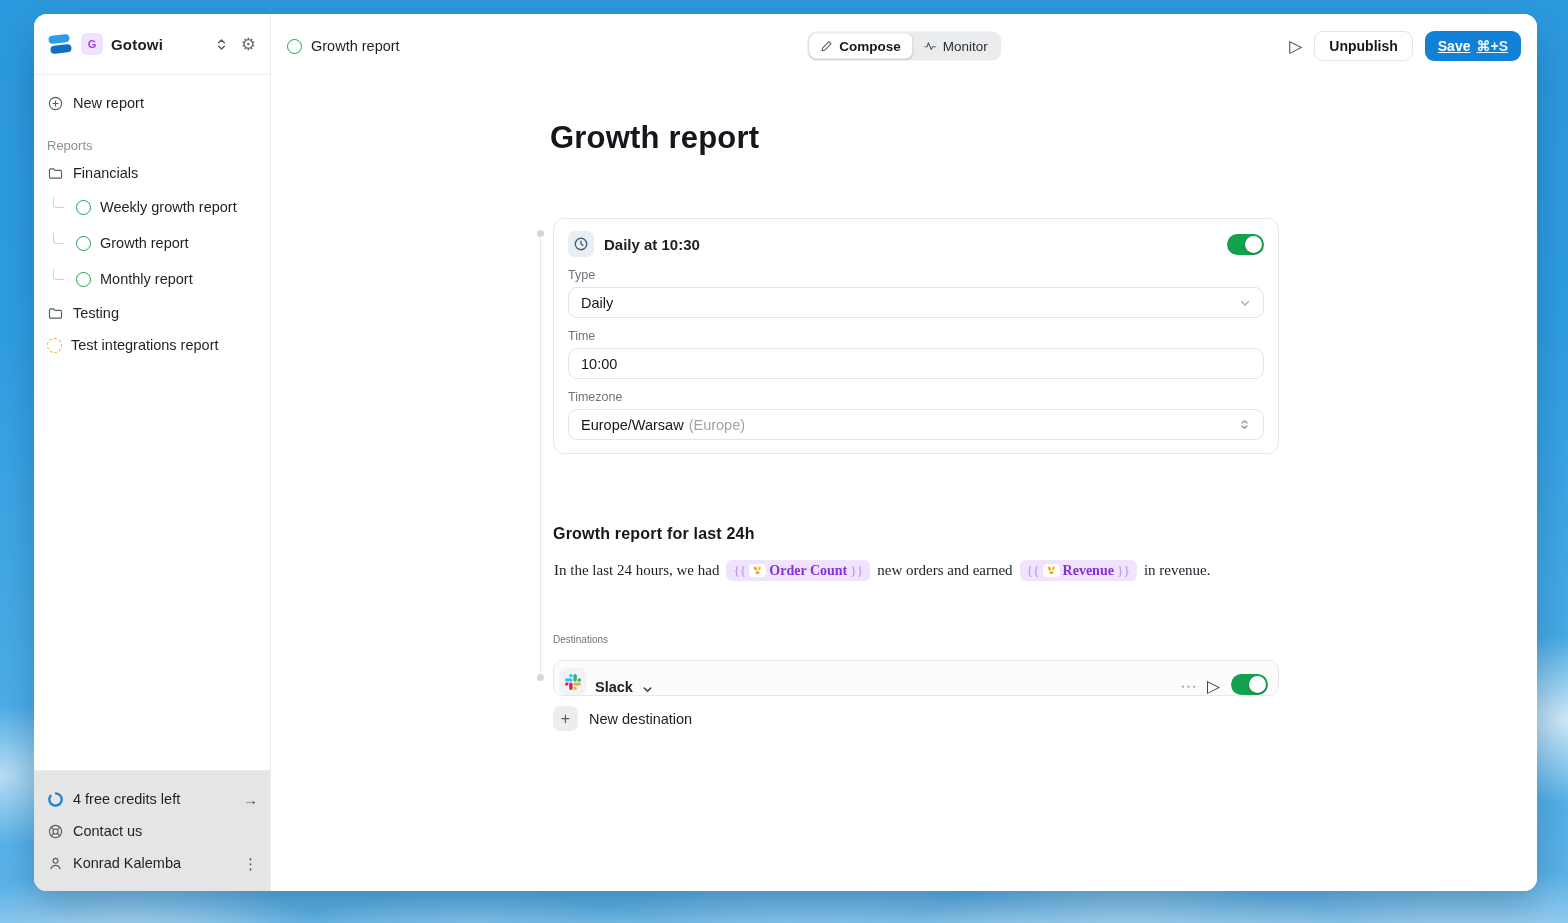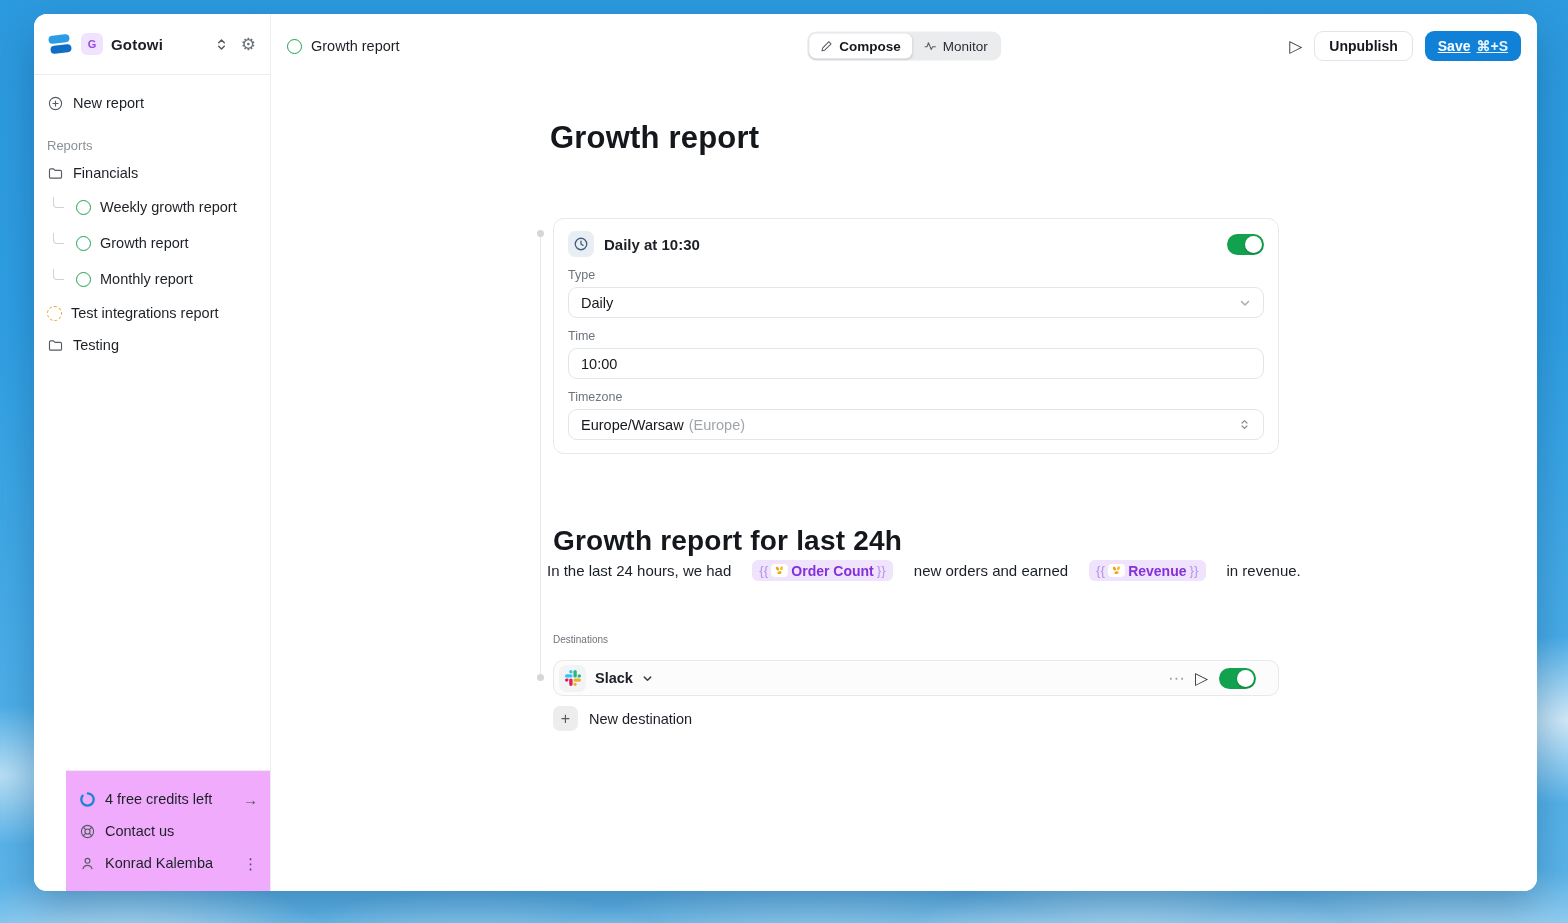--- a/index.html
+++ b/index.html
@@ -35,21 +35,21 @@
 
   .side-nav { padding:12px 12px 0 13px; }
   .nav-row { height:32px; display:flex; align-items:center; gap:9px; font-size:14.5px; font-weight:500; color:#1d2127; cursor:pointer; border-radius:7px; }
   .section-label { margin-top:14px; height:24px; display:flex; align-items:center; font-size:13px; color:#8a9097; font-weight:500; }
   .tree-row { height:32px; display:flex; align-items:center; gap:9px; font-size:14.5px; font-weight:500; color:#1d2127; cursor:pointer; }
   .tree-child { height:36px; padding-left:4px; }
   .elbow { width:11px; height:11px; border-left:1.5px solid #cfd2d6; border-bottom:1.5px solid #cfd2d6; border-bottom-left-radius:4px; margin:-9px 3px 0 2px; flex:0 0 auto; }
   .ring { width:15px; height:15px; border:1.9px solid #1fa352; border-radius:50%; flex:0 0 auto; }
   .ring-dashed { width:15px; height:15px; border:1.9px dashed #e9a428; border-radius:50%; flex:0 0 auto; }
 
-  .side-footer { position:absolute; left:0; right:0; bottom:0; border-top:1px solid #ededef; padding:12px 12px 12px 13px; background:#f0abfc;margin-left:32px; }
+  .side-footer { position:absolute; left:0; right:0; bottom:0; border-top:1px solid #ededef; padding:12px 12px 12px 13px; background:#e5e5e5; }
   .foot-row { height:32px; display:flex; align-items:center; gap:9px; font-size:14.5px; font-weight:500; color:#1d2127; cursor:pointer; }
   .foot-row .push { flex:1; }
   .glyph { color:#4b5158; font-size:15px; line-height:1; }
 
   
   .main { position:absolute; left:237px; right:0; top:0; bottom:0; background:#fff; }
   .topbar { position:relative; height:64px; display:flex; align-items:center; padding:0 16px; }
   .tb-left { display:flex; align-items:center; gap:9px; font-size:14.5px; font-weight:500; color:#1d2127; }
   .segmented { position:absolute; left:50%; top:50%; transform:translate(-50%,-50%);
     display:flex; background:#ebecee; border-radius:9px; padding:2px;align-items:center; }
@@ -71,29 +71,29 @@
   .card-head { display:flex; align-items:center; gap:10px; height:26px; }
   .chip { width:26px; height:26px; border-radius:7px; background:#e9eef5; display:flex; align-items:center; justify-content:center; flex:0 0 auto; }
   .card-title { font-size:15px; font-weight:700; color:#1c1f25; }
   .toggle { margin-left:auto; width:37px; height:21px; border-radius:11px; background:#12a14e; position:relative; cursor:pointer; flex:0 0 auto; }
   .toggle .knob { position:absolute; right:2px; top:2px; width:17px; height:17px; border-radius:50%; background:#fff; box-shadow:0 1px 2px rgba(0,0,0,.25); }
   .field-label { margin:11px 0 5px; font-size:12.5px; color:#6e747c; }
   .control { height:31px; border:1px solid #e3e5e8; border-radius:9px; display:flex; align-items:center; padding:0 12px; font-size:14.5px; color:#15181d; cursor:pointer; background:#fff; }
   .control .push { flex:1; }
   .suffix { color:#a0a5ab; margin-left:5px; }
 
-  .sec-heading { position:absolute; left:282px; top:511px; font-size:28px; font-weight:700; color:#14171c; letter-spacing:.2px; }
-  .sentence { position:absolute; left:276px; top:546px; display:flex; align-items:center; gap:21px; font-size:15px; color:#1b1f27; white-space:nowrap; }
+  .sec-heading { position:absolute; left:282px; top:511px; font-size:16px; font-weight:700; color:#14171c; letter-spacing:.2px; }
+  .sentence { position:absolute; left:283px; top:546px; display:flex; align-items:center; gap:7px; font-size:15px; color:#1b1f27; white-space:nowrap;font-family:Liberation Serif, serif; }
   .token { display:inline-flex; align-items:center; gap:3px; background:#efe3fd; border-radius:6px; padding:2px 7px; height:21px; }
   .token .brace { color:#b891ea; font-size:13.5px; font-weight:500; }
   .token .tchip { background:#fff; border-radius:4px; padding:1px 3px; display:flex; align-items:center; }
   .token .tlabel { color:#8530d9; font-size:14px; font-weight:600; }
 
   .dest-label { position:absolute; left:282px; top:620px; font-size:10px; color:#6e747c; }
-  .dest-row { position:absolute; left:282px; top:646px; width:726px; height:36px; background:#fcfcfd; border:1px solid #e7e8ea; border-radius:10px; display:flex; align-items:center; gap:9px; padding:0 22px 0 5px; }
+  .dest-row { position:absolute; left:282px; top:646px; width:726px; height:36px; background:#fcfcfd; border:1px solid #e7e8ea; border-radius:10px; display:flex; align-items:flex-end; gap:9px; padding:0 10px 0 5px; }
   .dest-chip { width:27px; height:27px; border-radius:7px; background:#f2f3f5; display:flex; align-items:center; justify-content:center; }
   .dest-name { font-size:14.5px; font-weight:600; color:#1c1f25; }
   .dest-row .push { flex:1; }
   .more-glyph { color:#a2a6ad; font-size:17px; letter-spacing:1px; line-height:1; cursor:pointer; }
   .dest-row .play-glyph { cursor:pointer; }
   .dest-row .toggle { margin-left:2px; }
 
   .new-dest { position:absolute; left:282px; top:692px; display:flex; align-items:center; gap:11px; cursor:pointer; }
   .plus-chip { width:25px; height:25px; border-radius:7px; background:#ededee; display:flex; align-items:center; justify-content:center; color:#555b63; font-size:16px; font-weight:500; }
   .new-dest-label { font-size:14.5px; font-weight:500; color:#1b1f27; }
@@ -155,29 +155,29 @@
           <span class="ring"></span>
           <span>Growth report</span>
         </div>
         <div class="tree-row tree-child">
           <span class="elbow"></span>
           <span class="ring"></span>
           <span>Monthly report</span>
         </div>
 
         <div class="tree-row">
+          <svg class="stroke" width="17" height="17" viewBox="0 0 24 24">
+            <path d="M3.5 7.2c0-1 .8-1.8 1.8-1.8h4l2 2.2h7.4c1 0 1.8.8 1.8 1.8v7.4c0 1-.8 1.8-1.8 1.8H5.3c-1 0-1.8-.8-1.8-1.8z"></path>
+          </svg>
+          <span>Testing</span>
+        </div>
+
+        <div class="tree-row">
           <span class="ring-dashed"></span>
           <span>Test integrations report</span>
-        </div>
-
-        <div class="tree-row">
-          <svg class="stroke" width="17" height="17" viewBox="0 0 24 24">
-            <path d="M3.5 7.2c0-1 .8-1.8 1.8-1.8h4l2 2.2h7.4c1 0 1.8.8 1.8 1.8v7.4c0 1-.8 1.8-1.8 1.8H5.3c-1 0-1.8-.8-1.8-1.8z"></path>
-          </svg>
-          <span>Testing</span>
         </div>
       </nav>
 
       <div class="side-footer">
         <div class="foot-row">
           <svg width="17" height="17" viewBox="0 0 20 20">
             <circle cx="10" cy="10" r="7.3" fill="none" stroke="#1d82d2" stroke-width="2.7" stroke-linecap="round" stroke-dasharray="39 7" stroke-dashoffset="12"></circle>
           </svg>
           <span>4 free credits left</span>
           <span class="push"></span>

